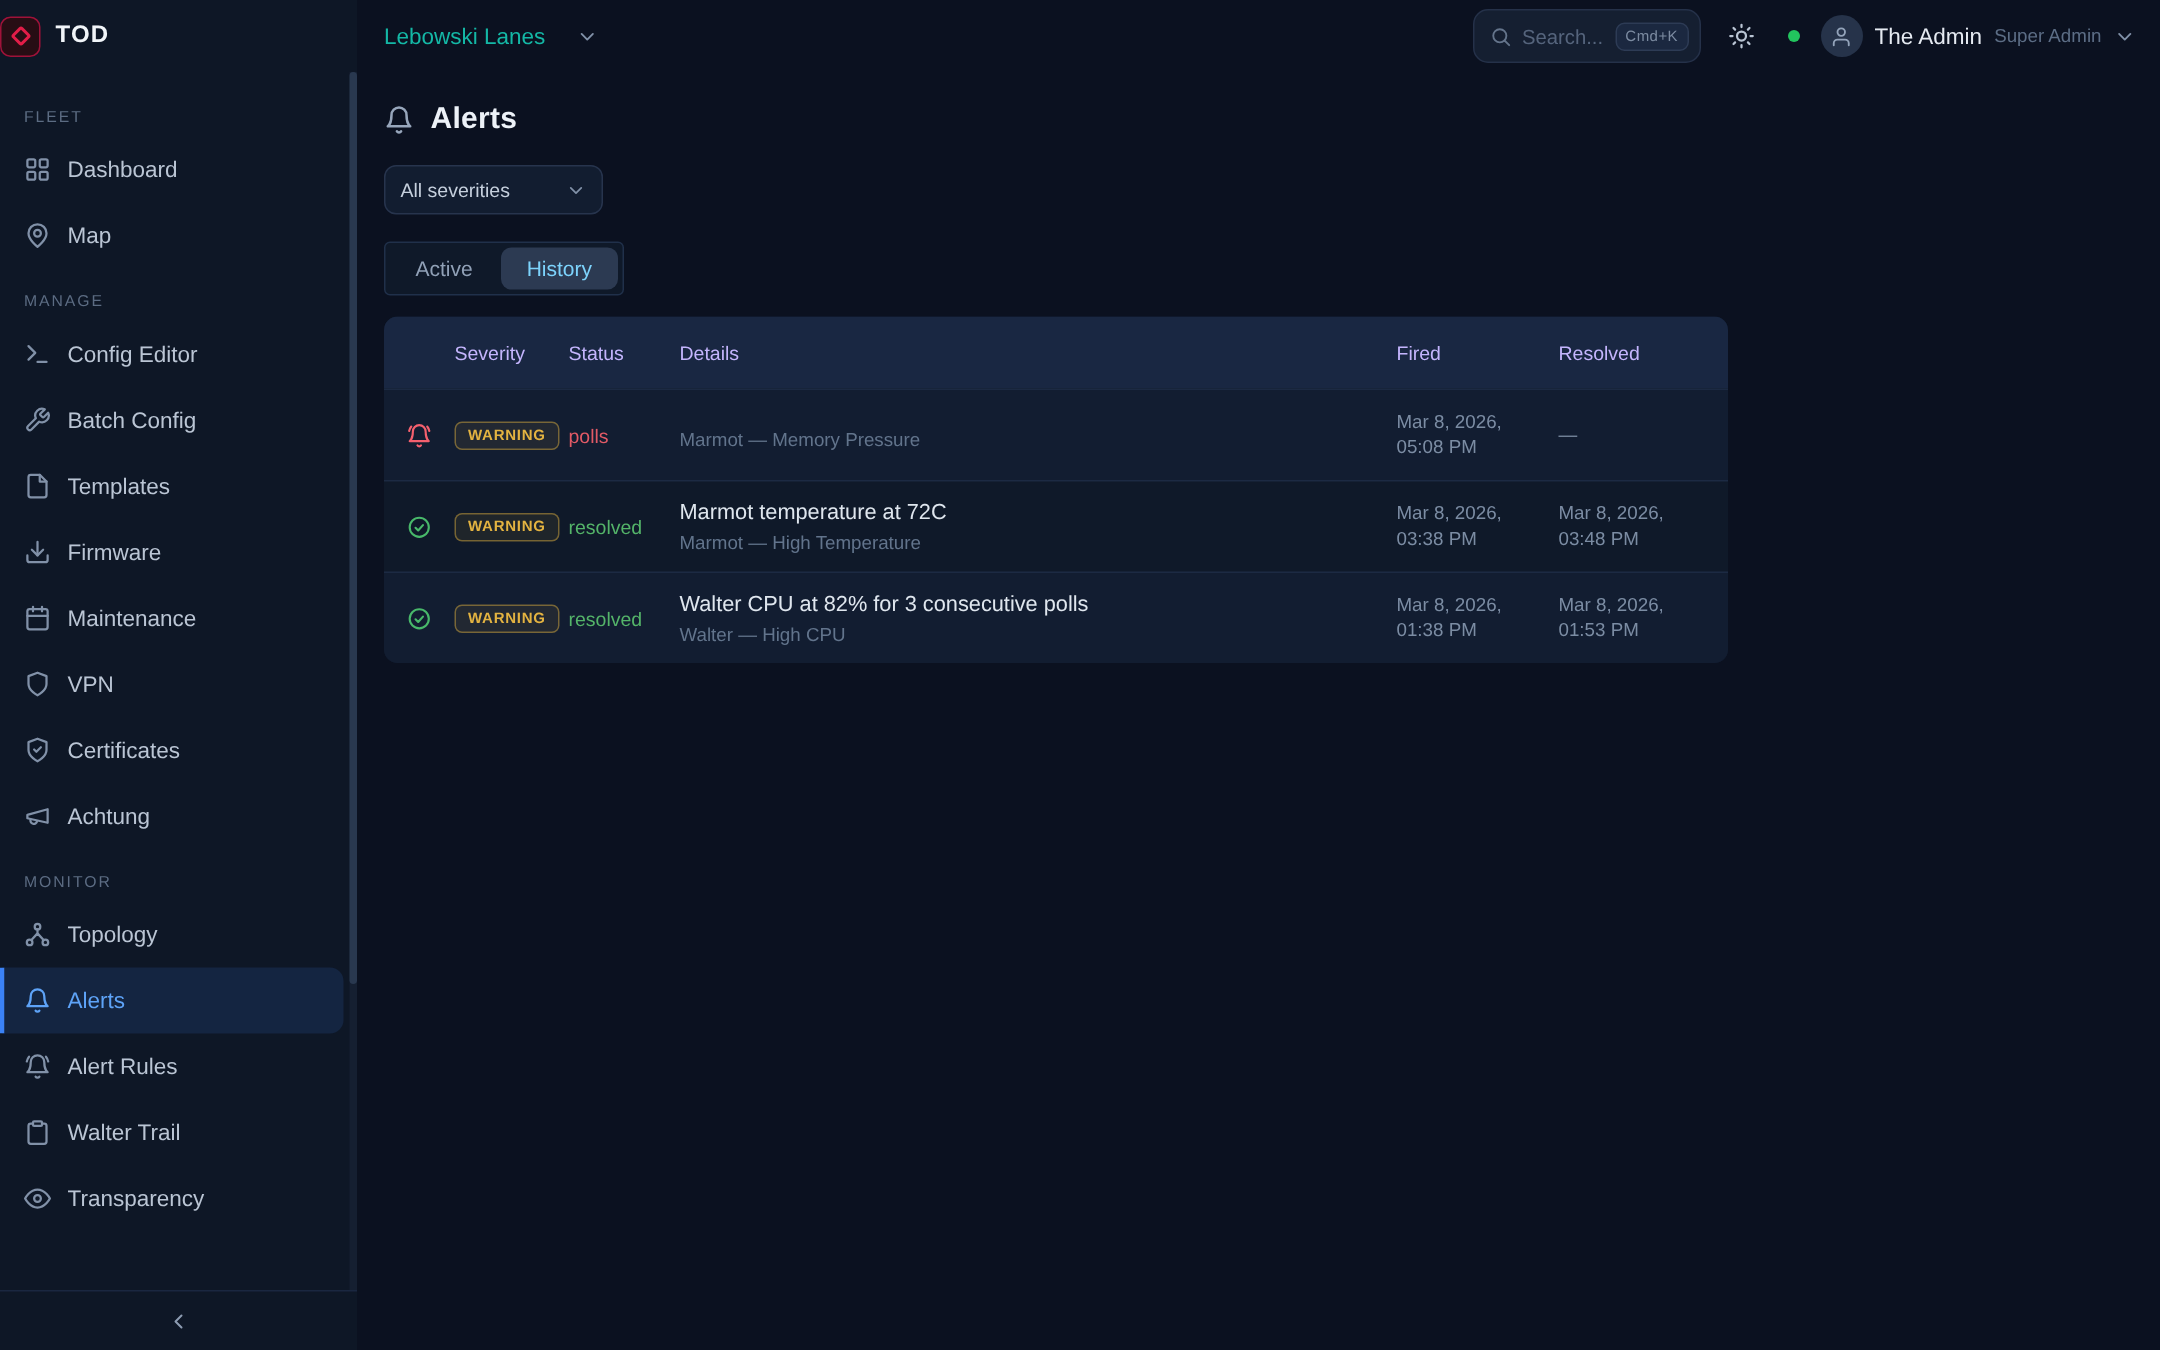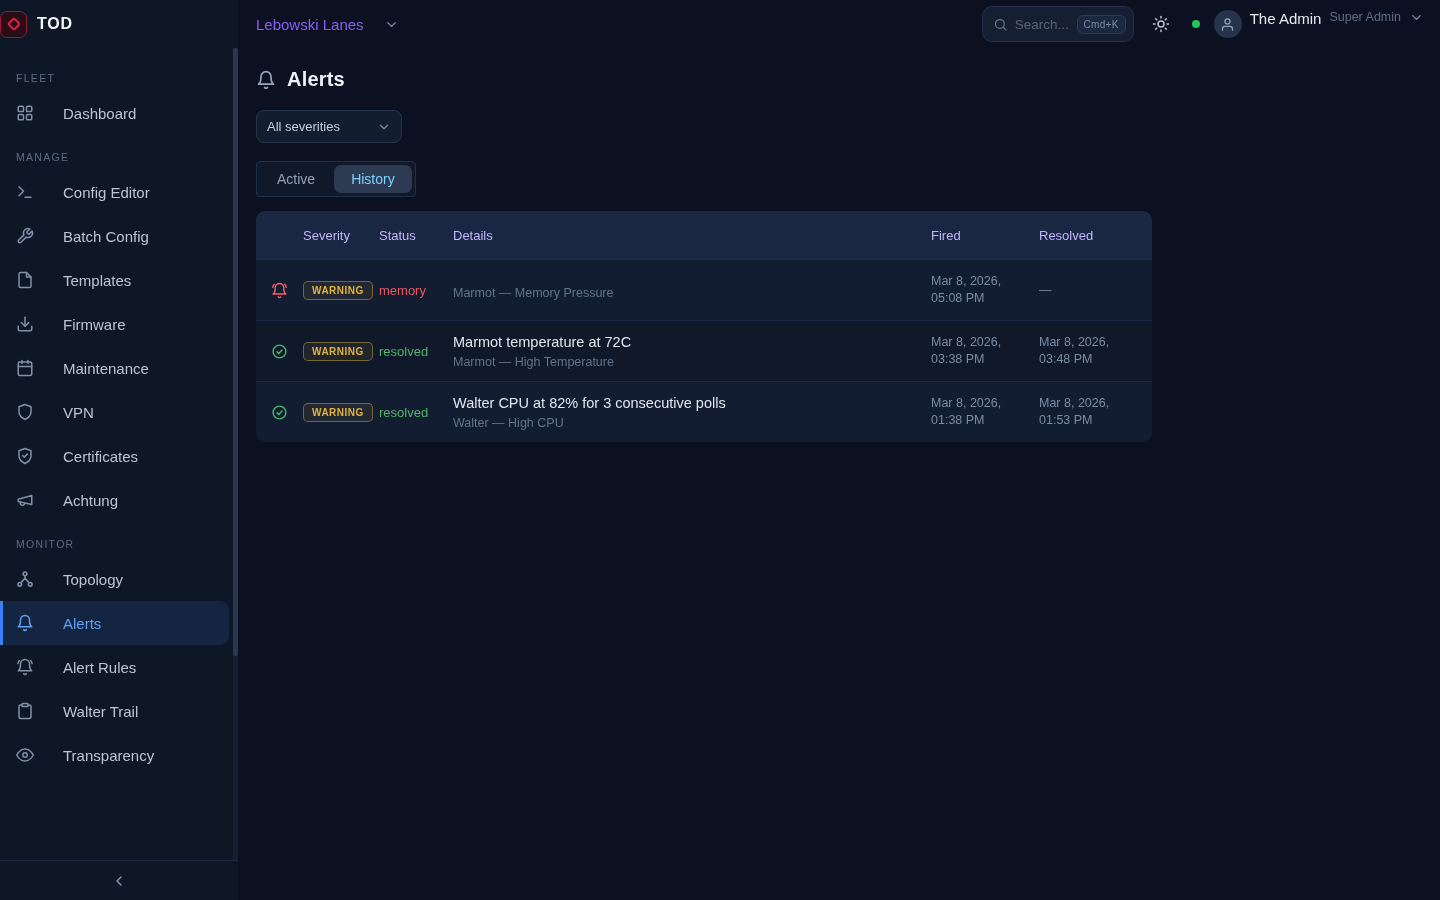--- a/index.html
+++ b/index.html
@@ -10,43 +10,43 @@
   .icon.sm svg{width:15px;height:15px}
 
   
   .sidebar{position:relative;width:238px;flex:0 0 238px;height:100%;background:#0e1726;display:flex;flex-direction:column}
   .logo-row{height:48px;flex:0 0 48px;display:flex;align-items:center;gap:10px;padding:0 0;cursor:pointer}
   .logo-mark{width:27px;height:27px;border-radius:7px;background:#270d14;border:1px solid #9f1239;display:grid;place-items:center}
   .logo-diamond{width:10px;height:10px;border:2px solid #e11d48;transform:rotate(45deg);border-radius:2px}
   .logo-text{font-size:16px;font-weight:700;letter-spacing:.8px;color:#f1f5f9}
   .nav{flex:1;overflow:hidden;padding-top:8px}
   .nav-section-label{padding:16px 16px 7px;font-size:10.5px;font-weight:400;letter-spacing:1.3px;color:#5c6c83}
-  .nav-item{display:flex;align-items:center;gap:29px;height:44px;padding:0 16px;font-size:15px;color:#bac5d4;cursor:pointer}
+  .nav-item{display:flex;align-items:center;gap:11px;height:44px;padding:0 16px;font-size:15px;color:#bac5d4;cursor:pointer}
   .nav-item .icon{color:#8191a8}
   .nav-item.active{background:rgba(59,130,246,.13);border-left:3px solid #3b82f6;padding-left:13px;color:#5ea3f7;border-radius:0 9px 9px 0;margin-right:9px}
   .nav-item.active .icon{color:#5ea3f7}
   .collapse-row{flex:0 0 40px;border-top:1px solid #1a2740;display:grid;place-items:center;color:#8d9cb2;cursor:pointer}
   .collapse-row svg{width:16px;height:16px}
   .scroll-track{position:absolute;top:48px;bottom:40px;right:0;width:5px;background:#151f31}
   .scroll-thumb{width:5px;height:608px;background:#29384f;border-radius:3px;cursor:grab}
 
   
   .right{flex:1;display:flex;flex-direction:column;height:100%;min-width:0}
   .topbar{height:48px;flex:0 0 48px;display:flex;align-items:center;padding:0 16px 0 18px;gap:10px}
-  .org{display:flex;align-items:center;gap:20px;font-size:15px;color:#8b5cf6;cursor:pointer}
+  .org{display:flex;align-items:center;gap:20px;font-size:15px;color:#14b8a6;cursor:pointer}
   .org .icon,.user>.icon,.select .icon{color:#8191a8}
   .grow{flex:1}
   .search{width:152px;height:36px;background:#151f31;border:1px solid #253149;border-radius:10px;display:flex;align-items:center;gap:7px;padding:0 7px 0 10px;cursor:text}
   .search .icon{color:#64748b}
   .search-inp{flex:1;min-width:0;background:transparent;border:none;outline:none;color:#cbd5e1;font-size:13.5px;font-family:inherit}
   .search-inp::placeholder{color:#55647c}
   .kbd{flex:0 0 auto;font-size:10px;color:#7c8ba1;border:1px solid #2d3b55;background:#1b2840;border-radius:6px;padding:3px 6px;letter-spacing:.3px;white-space:nowrap}
   .iconbtn{width:34px;height:34px;display:grid;place-items:center;background:none;border:none;color:#b9c4d3;cursor:pointer}
   .dot{width:8px;height:8px;border-radius:50%;background:#22c55e;margin:0 4px}
-  .user{display:flex;align-items:flex-start;gap:8px;cursor:pointer}
+  .user{display:flex;align-items:center;gap:8px;cursor:pointer}
   .avatar{width:28px;height:28px;border-radius:50%;background:#26334a;display:grid;place-items:center;color:#93a3ba}
   .avatar svg{width:15px;height:15px}
   .uname{font-size:15px;color:#e5eaf1}
   .urole{font-size:12.5px;color:#5c6d85}
 
   
   .main{flex:1;padding:16px 18px 0 18px;overflow:hidden}
   .page-head{display:flex;align-items:center;gap:11px;margin-top:4px}
   .page-head .icon{color:#97a6bb}
   .page-head .icon svg{width:20px;height:20px}
@@ -93,20 +93,29 @@
         <span class="icon ">
           <svg viewBox="0 0 24 24" fill="none" stroke="currentColor" stroke-width="2" stroke-linecap="round" stroke-linejoin="round">
             <rect x="3" y="3" width="7" height="7" rx="1.5"></rect>
             <rect x="14" y="3" width="7" height="7" rx="1.5"></rect>
             <rect x="3" y="14" width="7" height="7" rx="1.5"></rect>
             <rect x="14" y="14" width="7" height="7" rx="1.5"></rect>
           </svg>
         </span>
         <span>Dashboard</span>
       </div>
+      <div class="nav-item">
+        <span class="icon ">
+          <svg viewBox="0 0 24 24" fill="none" stroke="currentColor" stroke-width="2" stroke-linecap="round" stroke-linejoin="round">
+            <path d="M20 10c0 6-8 12-8 12S4 16 4 10a8 8 0 0 1 16 0z"></path>
+            <circle cx="12" cy="10" r="3"></circle>
+          </svg>
+        </span>
+        <span>Map</span>
+      </div>
       <div class="nav-section-label">MANAGE</div>
       <div class="nav-item">
         <span class="icon ">
           <svg viewBox="0 0 24 24" fill="none" stroke="currentColor" stroke-width="2" stroke-linecap="round" stroke-linejoin="round">
             <polyline points="4 17 10 11 4 5"></polyline>
             <line x1="12" y1="19" x2="20" y2="19"></line>
           </svg>
         </span>
         <span>Config Editor</span>
       </div>
@@ -333,21 +342,21 @@
               <span class="icon ic-firing">
                 <svg viewBox="0 0 24 24" fill="none" stroke="currentColor" stroke-width="2" stroke-linecap="round" stroke-linejoin="round">
                   <path d="M18 8a6 6 0 0 0-12 0c0 7-3 9-3 9h18s-3-2-3-9z"></path>
                   <path d="M13.7 21a2 2 0 0 1-3.4 0"></path>
                   <path d="M2.5 7.5a10 10 0 0 1 2-4.2"></path>
                   <path d="M21.5 7.5a10 10 0 0 0-2-4.2"></path>
                 </svg>
               </span>
             </div>
             <div><span class="badge">WARNING</span></div>
-            <div class="status st-firing">memory</div>
+            <div class="status st-firing">polls</div>
             <div class="c-details">
               <div class="subtitle">Marmot — Memory Pressure</div>
             </div>
             <div class="c-date">Mar 8, 2026, 05:08 PM</div>
             <div class="c-date">—</div>
           </div>
           <div class="trow">
             <div class="c-icon">
               <span class="icon ic-resolved">
                 <svg viewBox="0 0 24 24" fill="none" stroke="currentColor" stroke-width="2" stroke-linecap="round" stroke-linejoin="round">

